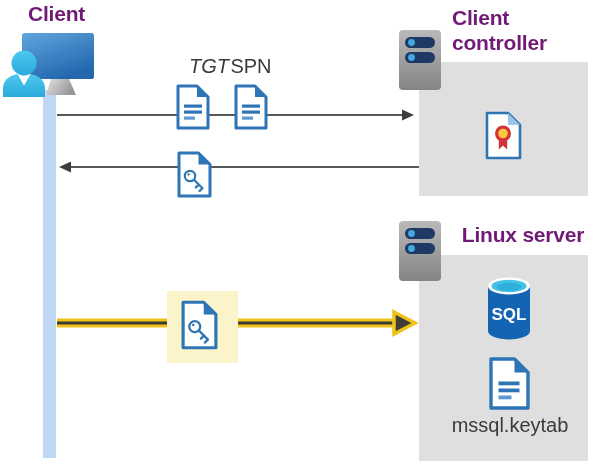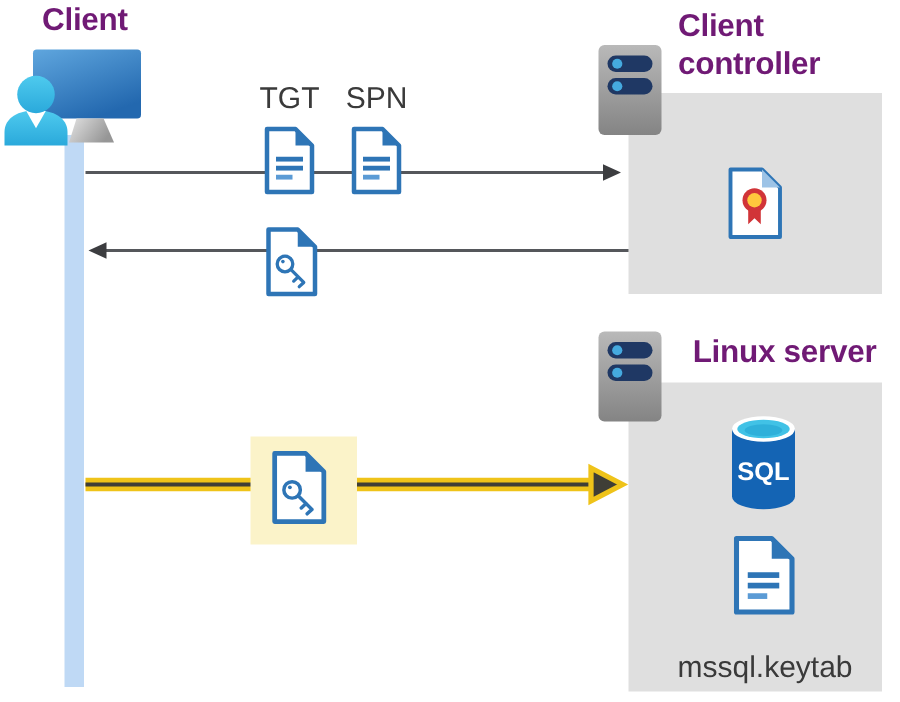--- a/index.html
+++ b/index.html
@@ -61,21 +61,21 @@
     <rect x="20" y="3" width="72" height="46" rx="2.5" fill="url(#mong)"></rect>
     <path d="M49,49 l-5,16 h30 l-7,-16 z" fill="url(#stg)"></path>
     <g>
       <path d="M1,67 v-9 c0,-9.5 9.5,-14.5 21,-14.5 s21,5 21,14.5 v9 z" fill="url(#perg)"></path>
       <path d="M15.5,44 L22,55.5 L28.5,44 z" fill="#ffffff"></path>
       <circle cx="22" cy="33" r="12.5" fill="url(#perg)"></circle>
     </g>
   </svg>
 
   <div class="abs title" style="left:28px; top:2px;">Client</div>
-  <div class="abs plain centered" style="left:168px; top:55px; width:50px;">TGT</div>
+  <div class="abs plain centered" style="left:184px; top:55px; width:50px;font-style:italic;">TGT</div>
   <div class="abs plain centered" style="left:226px; top:55px; width:50px;">SPN</div>
 
   <svg class="abs" style="left:176px; top:84px;" width="34" height="46" viewBox="0 0 34 46">
     <path d="M2,2 h19 l11,11 v31 h-30 z" fill="#ffffff" stroke="#2e75b6" stroke-width="3" stroke-linejoin="round"></path>
     <path d="M21,2 l11,11 h-11 z" fill="#2e75b6"></path>
     <rect x="8" y="20.5" width="18" height="3.2" fill="#2e75b6"></rect>
     <rect x="8" y="26.5" width="18" height="3.2" fill="#2e75b6"></rect>
     <rect x="8" y="32.5" width="11" height="3.2" fill="#5b9bd5"></rect>
   </svg>
 
@@ -156,15 +156,15 @@
   </svg>
 
   <svg class="abs" style="left:489px; top:357px;" width="41" height="53" viewBox="0 0 41 53">
     <path d="M2,2 h23.5 l13.5,13.5 v35.5 h-37 z" fill="#ffffff" stroke="#2e75b6" stroke-width="3.4" stroke-linejoin="round"></path>
     <path d="M25.5,2 l13.5,13.5 h-13.5 z" fill="#2e75b6"></path>
     <rect x="9.5" y="24.5" width="21" height="3.8" fill="#2e75b6"></rect>
     <rect x="9.5" y="31.5" width="21" height="3.8" fill="#2e75b6"></rect>
     <rect x="9.5" y="38.5" width="13" height="3.8" fill="#5b9bd5"></rect>
   </svg>
 
-  <div class="abs plain centered" style="left:425px; top:414px; width:170px;margin-top:20px;">mssql.keytab</div>
+  <div class="abs plain centered" style="left:425px; top:414px; width:170px;">mssql.keytab</div>
 
 </div>
 
 </body></html>

